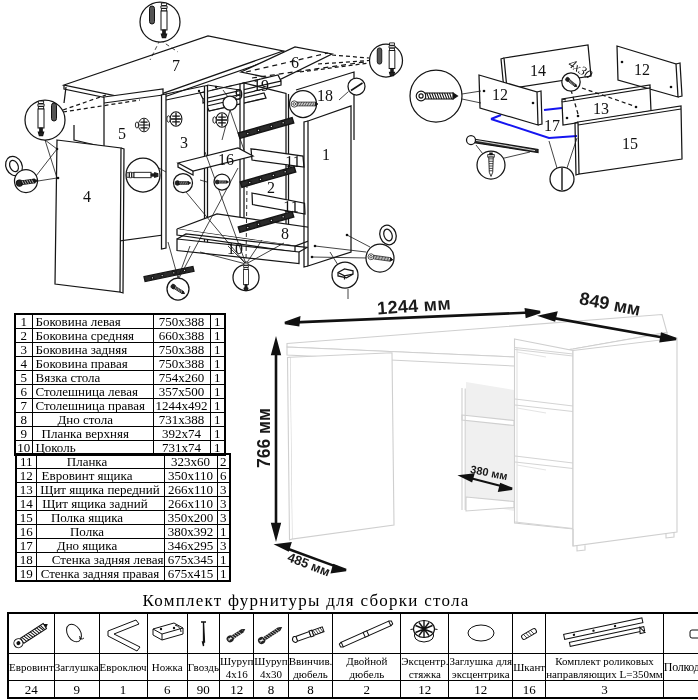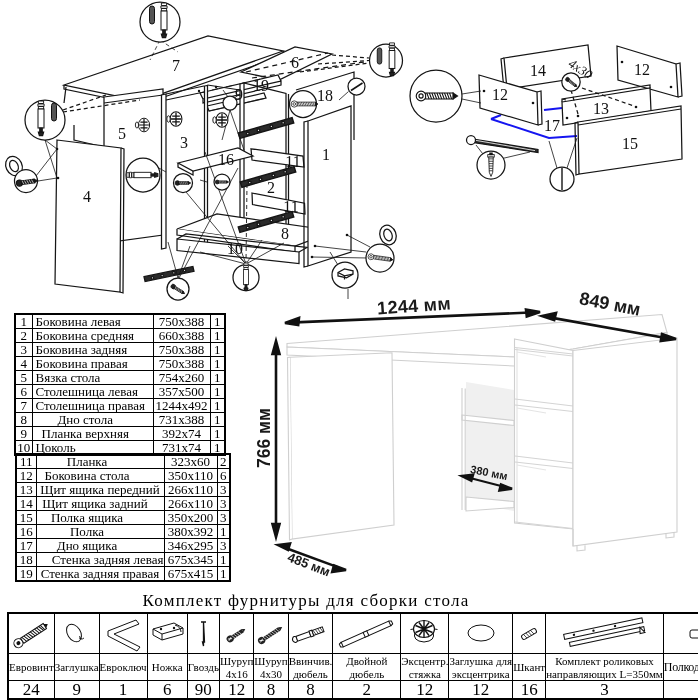--- a/index.html
+++ b/index.html
@@ -8,21 +8,21 @@
 table{border-collapse:collapse;table-layout:fixed;}
 td{padding:0;line-height:1;overflow:hidden;white-space:nowrap;}
 .pt td{border:1px solid #000;font-size:13px;height:12.9px;}
 .pt2 td{height:13px;}
 .num{text-align:center;}
 .sz{text-align:center;margin-left:20px;}
 .qty{text-align:center;}
 .nm{padding-left:3px;}
 .hw td{border:1px solid #000;text-align:center;vertical-align:middle;}
 .hw .lbl{font-size:11px;line-height:1.15;padding:1px 0 0;}
-.hw .q{font-size:17px;height:16px;}
+.hw .q{font-size:13px;height:16px;}
 .hw .ic svg{display:block;margin:1px auto 0;}
 .hw .ic{height:33px;}
 </style>
 </head>
 <body>
 
 <svg class="abs" style="left:0;top:0" width="698" height="700" viewBox="0 0 698 700">
 <defs>
 <g id="confh">
   <circle cx="-13" cy="0" r="4.2" fill="#fff" stroke="#111" stroke-width="1"></circle>
@@ -388,21 +388,21 @@
       </colgroup>
 <tbody>
         <tr>
           <td class="num">11</td>
           <td style="text-align:center;padding-right:26px">Планка</td>
           <td class="sz">323х60</td>
           <td class="qty">2</td>
         </tr>
 <tr>
           <td class="num">12</td>
-          <td style="text-align:center;padding-right:26px">Боковина стола</td>
+          <td style="text-align:center;padding-right:26px">Евровинт ящика</td>
           <td class="sz">350х110</td>
           <td class="qty">6</td>
         </tr>
 <tr>
           <td class="num">13</td>
           <td style="text-align:center">Щит ящика передний</td>
           <td class="sz">266х110</td>
           <td class="qty">3</td>
         </tr>
 <tr>

